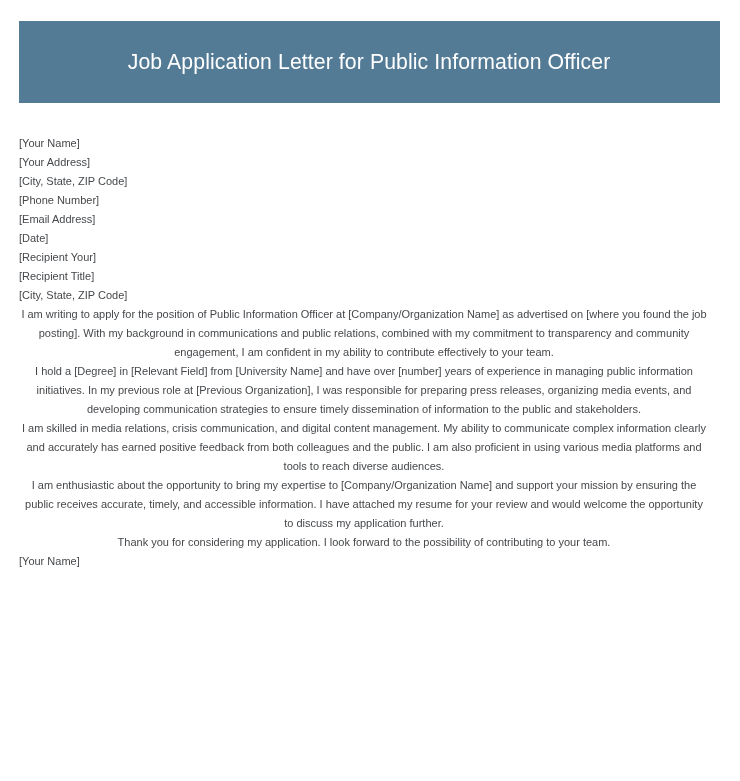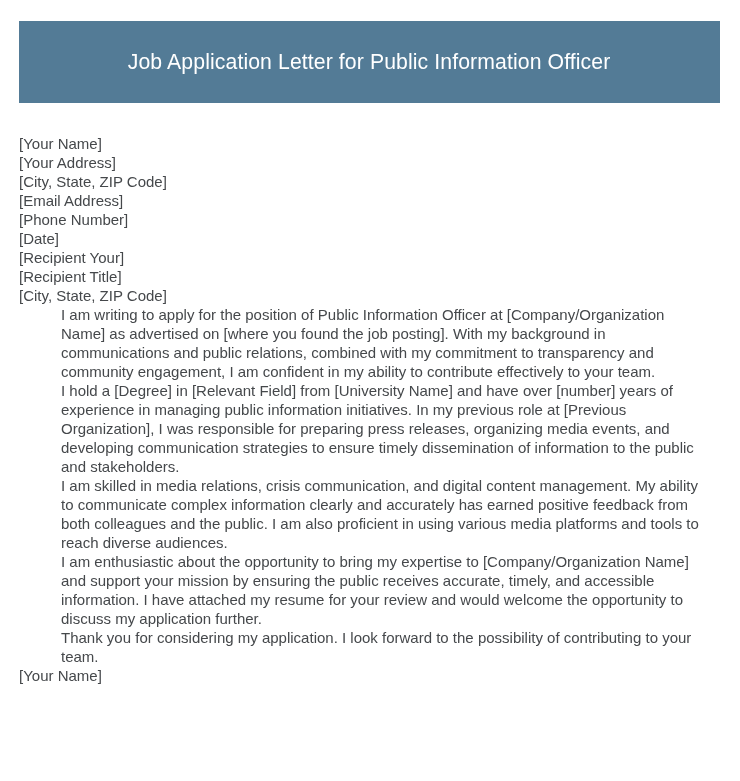--- a/index.html
+++ b/index.html
@@ -48,52 +48,51 @@
   }
 
   
   .letter-body {
     position: absolute;
     left: 19px;
     top: 134px;
     width: 690px;
     color: #45484b;
     font-family: "Liberation Sans", sans-serif;
-    font-size: 15px;
+    font-size: 11px;
     line-height: 19px;
   }
 
   .line {
     display: block;
     white-space: nowrap;
   }
 
   .para {
     display: block;
-    text-align: left;
-    margin-left: 42px;
+    text-align: center;
   }
 </style>
 </head>
 <body>
 
 <div class="page">
 
   <div class="header-band">
     <div class="header-title">Job Application Letter for Public Information Officer</div>
   </div>
 
   <div class="letter-body">
 
     <div>
       <span class="line">[Your Name]</span>
       <span class="line">[Your Address]</span>
       <span class="line">[City, State, ZIP Code]</span>
+      <span class="line">[Phone Number]</span>
       <span class="line">[Email Address]</span>
-      <span class="line">[Phone Number]</span>
       <span class="line">[Date]</span>
     </div>
 
     <div>
       <span class="line">[Recipient Your]</span>
       <span class="line">[Recipient Title]</span>
       <span class="line">[City, State, ZIP Code]</span>
     </div>
 
 

